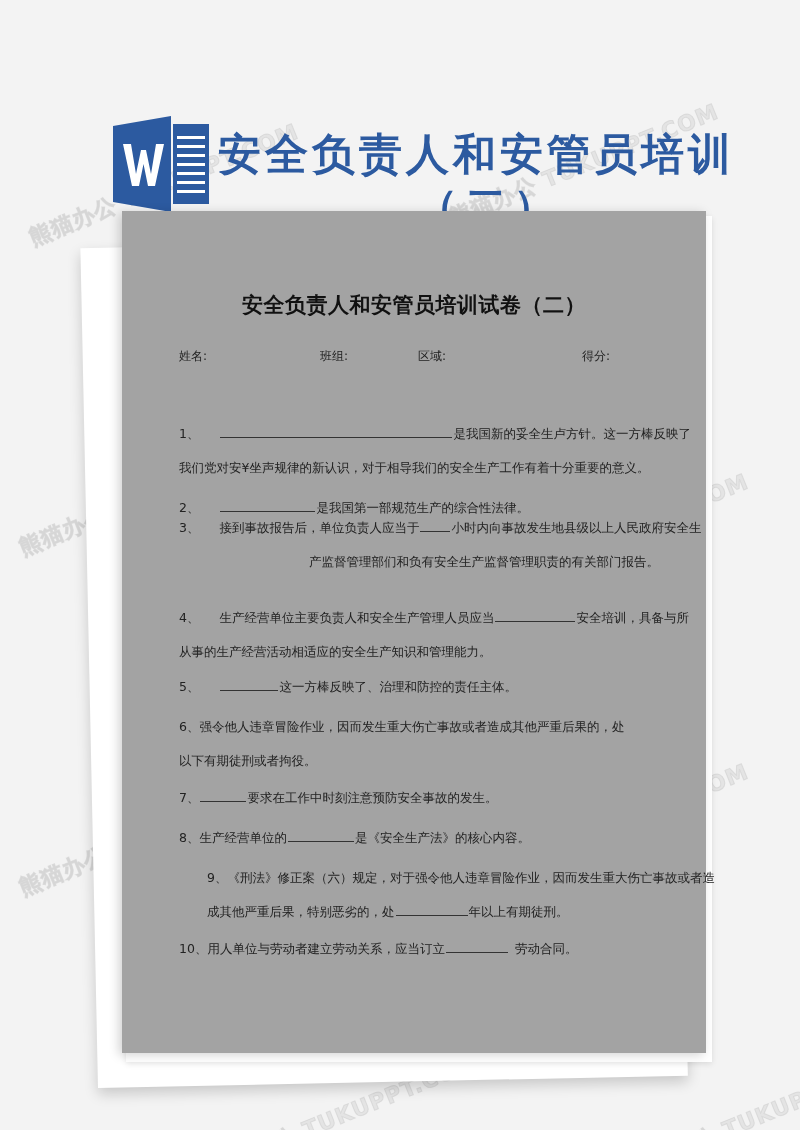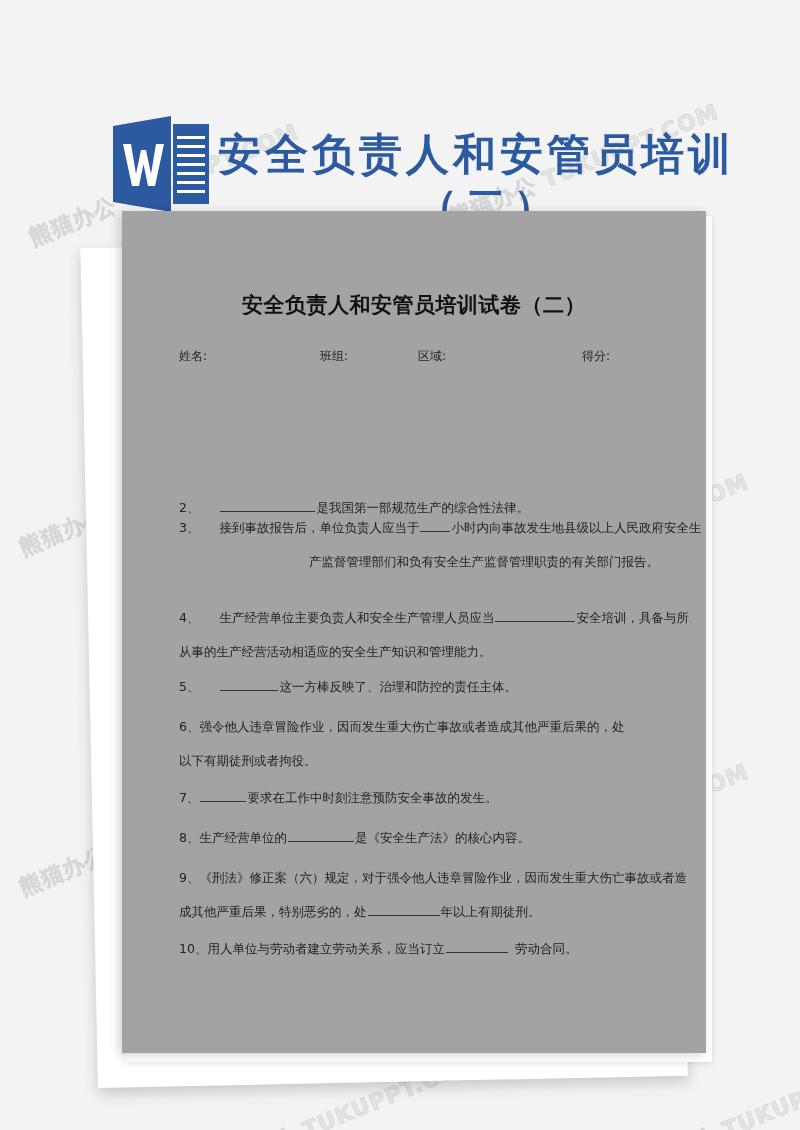--- a/index.html
+++ b/index.html
@@ -118,20 +118,26 @@
     <div class="doc-title">安全负责人和安管员培训试卷（二）</div>
 
     <div class="info-row">
       <span style="left:57px;">姓名:</span>
       <span style="left:198px;">班组:</span>
       <span style="left:296px;">区域:</span>
       <span style="left:460px;">得分:</span>
     </div>
 
 
+    <div class="q" style="top:206px;">
+      <span class="num">1、</span>
+      <span style="display:inline-block;width:12px;"></span>
+      <span class="blank" style="width:232px;"></span><span>是我国新的妥全生卢方针。这一方棒反映了</span><br>
+      <span>我们党对安¥坐声规律的新认识，对于相导我们的安全生产工作有着十分重要的意义。</span>
+    </div>
 
     <div class="q" style="top:280px;">
       <span class="num">2、</span>
       <span style="display:inline-block;width:12px;"></span>
       <span class="blank" style="width:95px;"></span><span>是我国第一部规范生产的综合性法律。</span>
     </div>
 
     <div class="q" style="top:300px;text-align:right;">
       <span class="num">3、</span>
       <span style="display:inline-block;width:12px;"></span>
@@ -158,21 +164,21 @@
     </div>
 
     <div class="q" style="top:570px;">
       <span class="num">7、</span><span class="blank" style="width:46px;"></span><span>要求在工作中时刻注意预防安全事故的发生。</span>
     </div>
 
     <div class="q" style="top:610px;">
       <span class="num">8、</span><span>生产经营单位的</span><span class="blank" style="width:66px;"></span><span>是《安全生产法》的核心内容。</span>
     </div>
 
-    <div class="q" style="top:650px;">
+    <div class="q" style="top:650px;margin-left:28px;">
       <span class="num">9、</span><span>《刑法》修正案（六）规定，对于强令他人违章冒险作业，因而发生重大伤亡事故或者造</span><br>
       <span>成其他严重后果，特别恶劣的，处</span><span class="blank" style="width:72px;"></span><span>年以上有期徒刑。</span>
     </div>
 
     <div class="q" style="top:721px;">
       <span class="num">10、</span><span>用人单位与劳动者建立劳动关系，应当订立</span><span class="blank" style="width:62px;"></span><span style="display:inline-block;width:6px;"></span><span>劳动合同。</span>
     </div>
   </div>
 </div>
 

